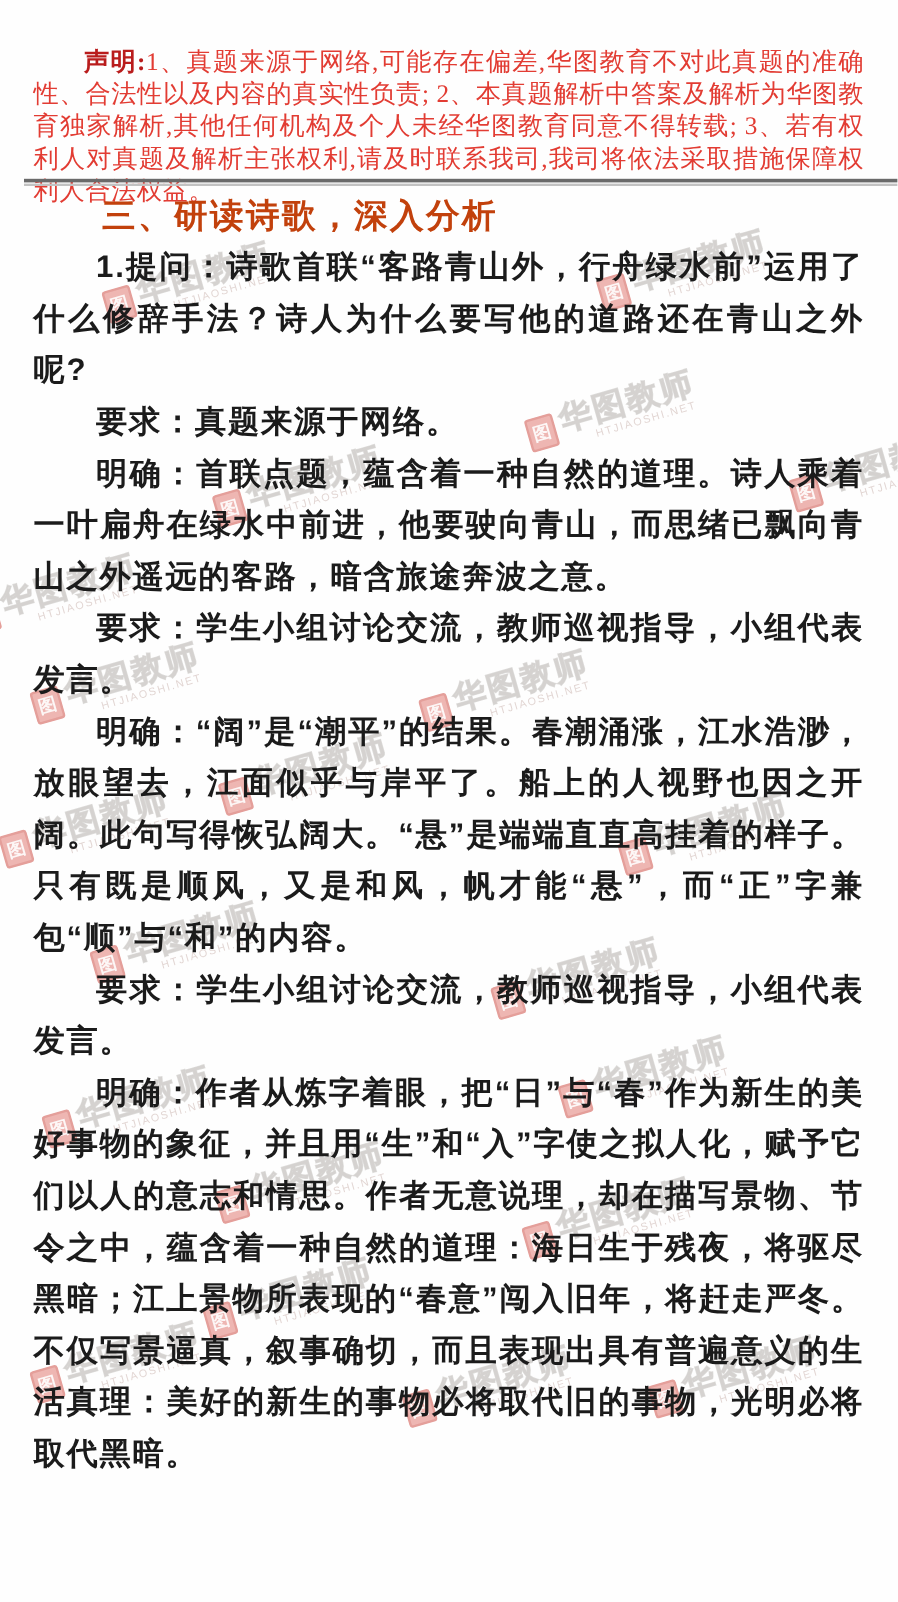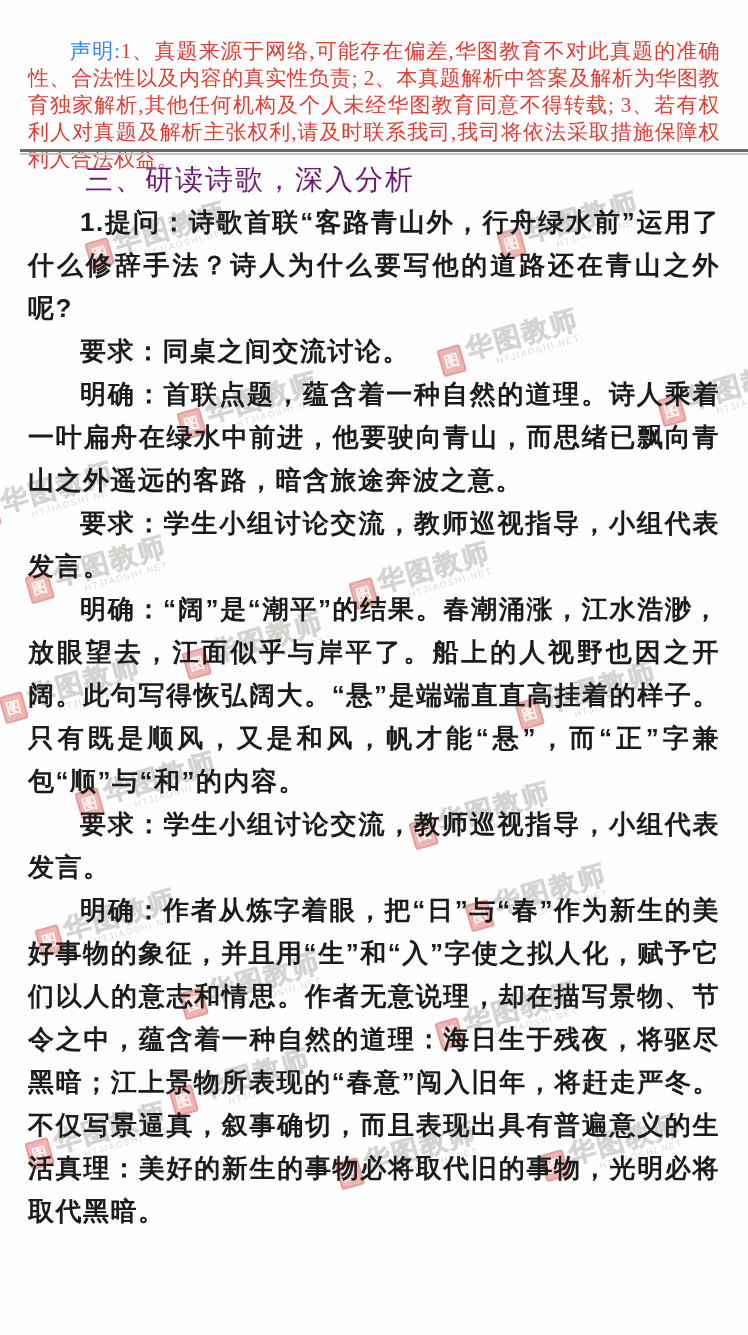--- a/index.html
+++ b/index.html
@@ -50,33 +50,33 @@
   .disclaimer {
     position: absolute; left: 28px; top: 38px; width: 692px;
     margin: 0;
     color: #e23c33;
     font-family: "Liberation Serif", serif;
     font-size: 21px; line-height: 27px;
     text-align: justify; word-break: break-all;
     text-indent: 2em;
     letter-spacing: 0.5px;
   }
-  .disclaimer .bold { font-weight: normal; color: #3b82f6; }
+  .disclaimer .bold { font-weight: bold; color: #b91c1c; }
 
   .divider {
     position: absolute; left: 20px; right: 0; top: 149px;
     height: 1px;
     border-top: 3px solid #6a6a6a;
     border-bottom: 2px solid #c2c2c2;
   }
 
   .heading {
     position: absolute; left: 85px; top: 161px;
     margin: 0;
-    font-size: 28px; font-weight: normal; color: #701a75;
+    font-size: 28px; font-weight: bold; color: #c2410c;
     letter-spacing: 2px;
     text-align: right;
   }
 
   .body-text {
     position: absolute; left: 28px; top: 201px; width: 692px;
     color: #1b1b1b;
     font-size: 26px; font-weight: 600;
     line-height: 43px; letter-spacing: 1.5px;
     text-align: justify; word-break: break-all;
@@ -241,21 +241,21 @@
   <div class="content-layer">
 
     <p class="disclaimer"><span class="bold">声明:</span><span>1、真题来源于网络,可能存在偏差,华图教育不对此真题的准确性、合法性以及内容的真实性负责; 2、本真题解析中答案及解析为华图教育独家解析,其他任何机构及个人未经华图教育同意不得转载; 3、若有权利人对真题及解析主张权利,请及时联系我司,我司将依法采取措施保障权利人合法权益。</span></p>
 
     <div class="divider"></div>
 
     <h2 class="heading">三、研读诗歌，深入分析</h2>
 
     <div class="body-text">
       <p>1.提问：诗歌首联“客路青山外，行舟绿水前”运用了什么修辞手法？诗人为什么要写他的道路还在青山之外呢?</p>
-      <p>要求：同桌之间交流讨论。</p>
+      <p>要求：真题来源于网络。</p>
       <p>明确：首联点题，蕴含着一种自然的道理。诗人乘着一叶扁舟在绿水中前进，他要驶向青山，而思绪已飘向青山之外遥远的客路，暗含旅途奔波之意。</p>
       <p>要求：学生小组讨论交流，教师巡视指导，小组代表发言。</p>
       <p>明确：“阔”是“潮平”的结果。春潮涌涨，江水浩渺，放眼望去，江面似乎与岸平了。船上的人视野也因之开阔。此句写得恢弘阔大。“悬”是端端直直高挂着的样子。只有既是顺风，又是和风，帆才能“悬”，而“正”字兼包“顺”与“和”的内容。</p>
       <p>要求：学生小组讨论交流，教师巡视指导，小组代表发言。</p>
       <p>明确：作者从炼字着眼，把“日”与“春”作为新生的美好事物的象征，并且用“生”和“入”字使之拟人化，赋予它们以人的意志和情思。作者无意说理，却在描写景物、节令之中，蕴含着一种自然的道理：海日生于残夜，将驱尽黑暗；江上景物所表现的“春意”闯入旧年，将赶走严冬。不仅写景逼真，叙事确切，而且表现出具有普遍意义的生活真理：美好的新生的事物必将取代旧的事物，光明必将取代黑暗。</p>
 
     </div>
 
   </div>
 </div>

